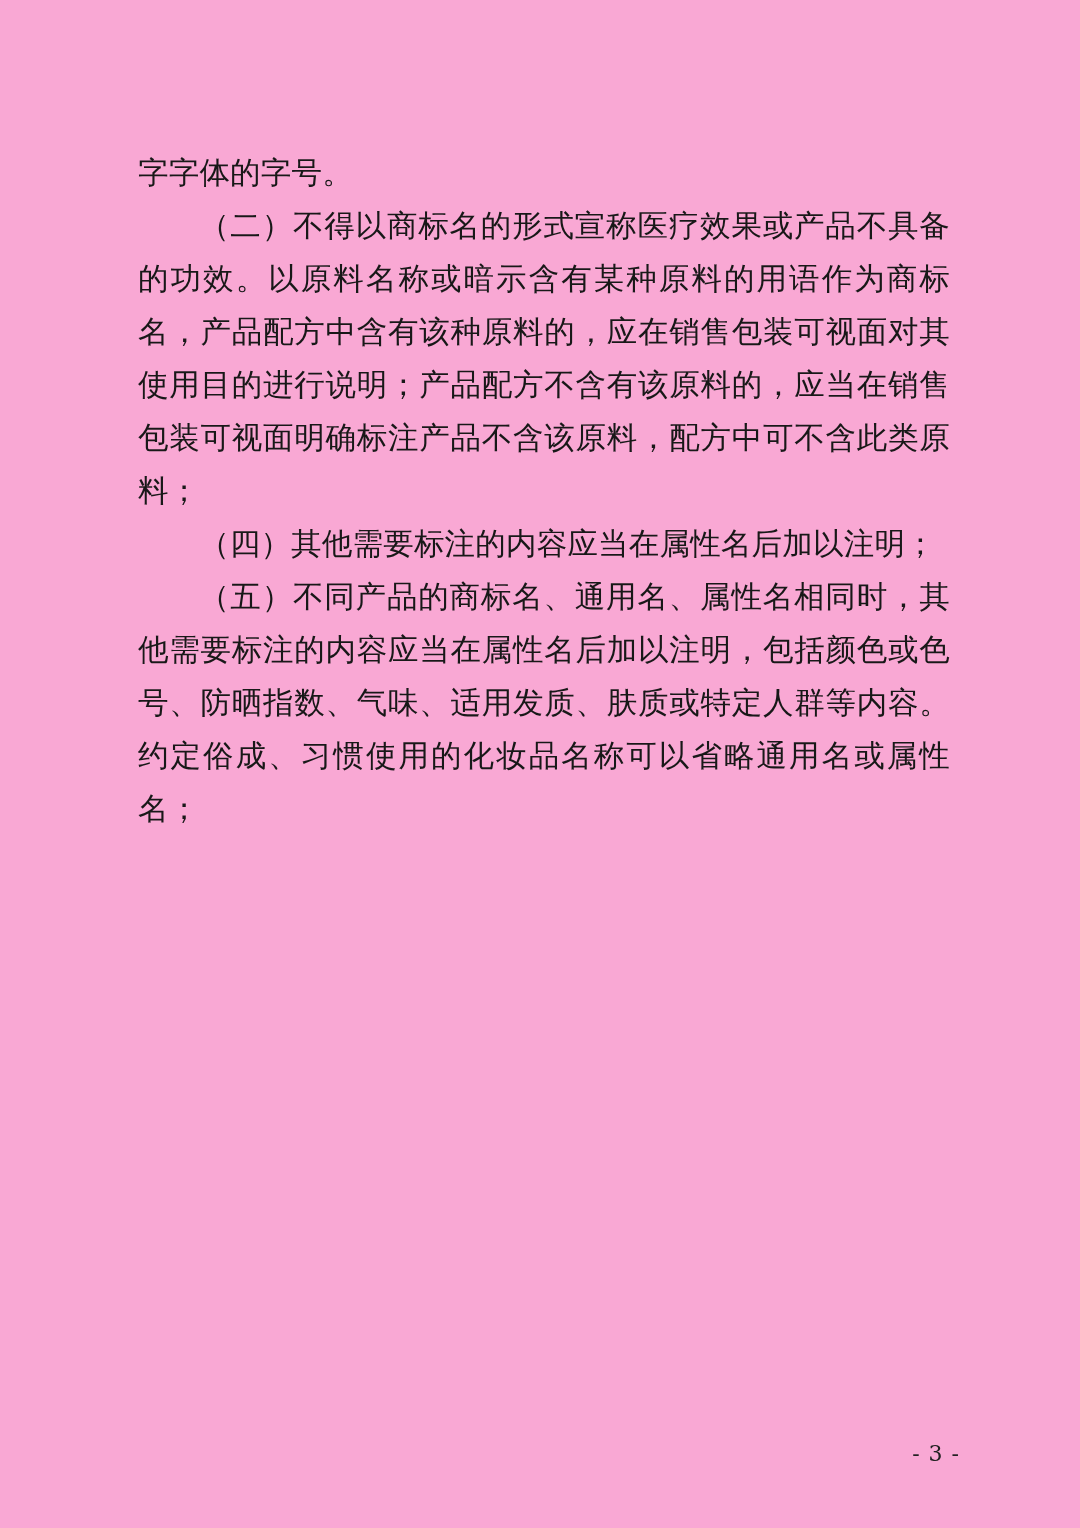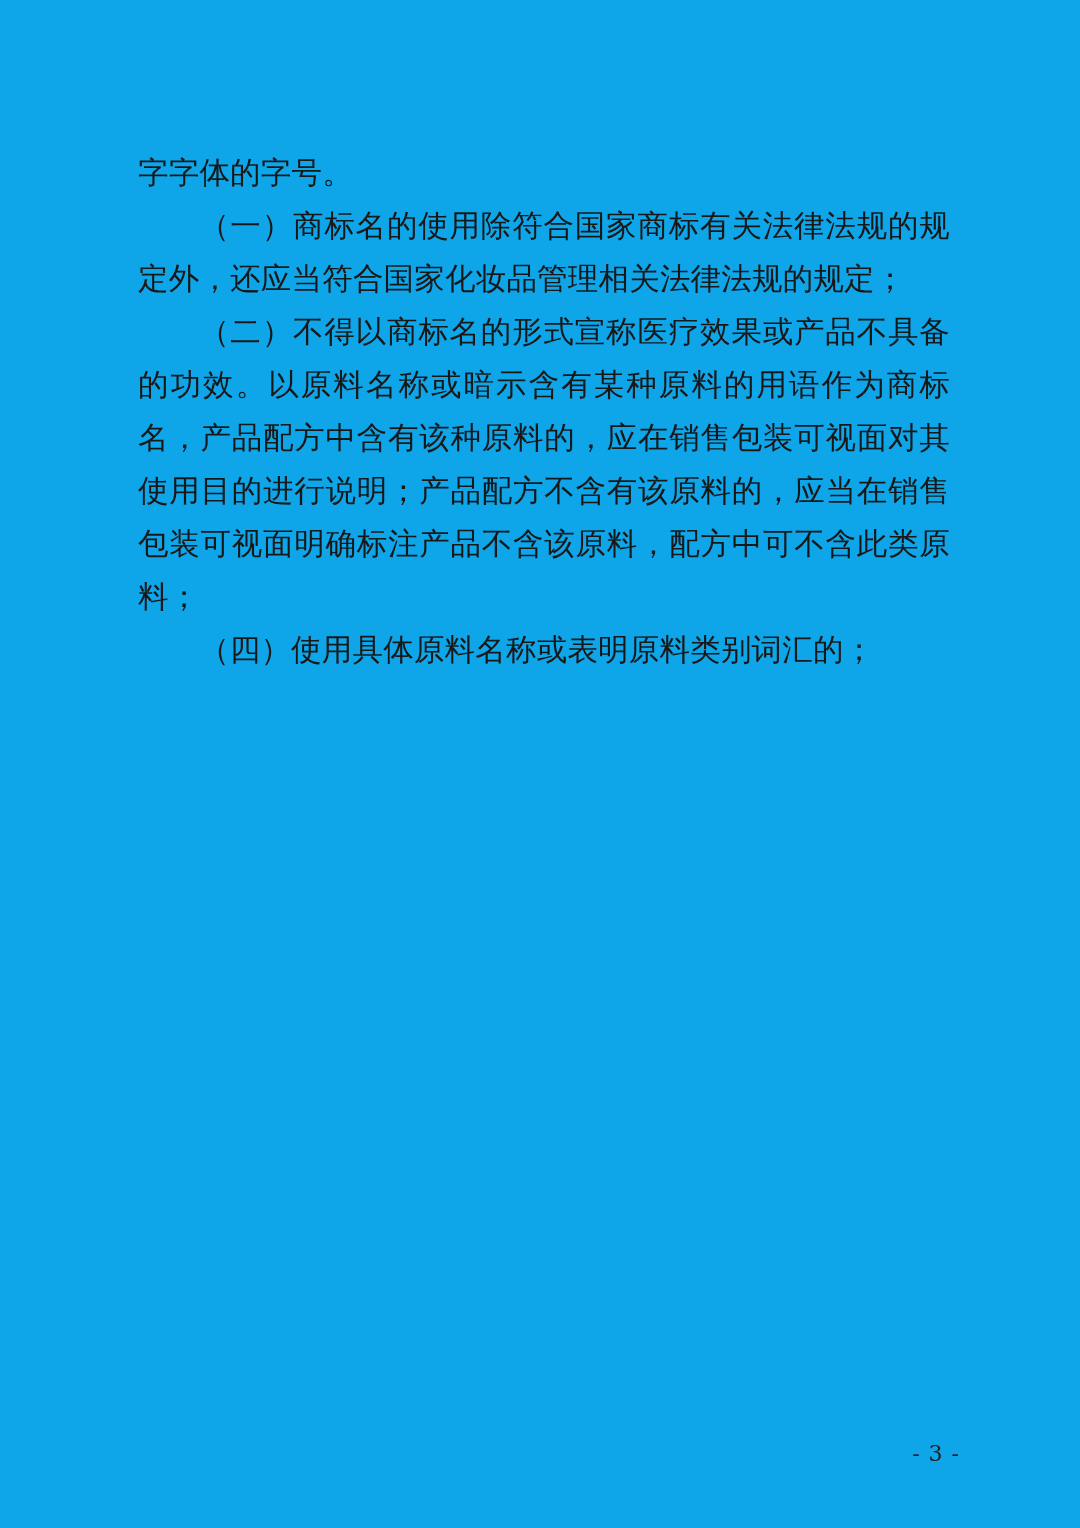--- a/index.html
+++ b/index.html
@@ -8,21 +8,21 @@
     background: #ffffff;
   }
   body {
     font-family: "DejaVu Serif", "Liberation Serif", serif;
     color: #1a1a1a;
   }
   .page {
     position: relative;
     width: 1080px;
     height: 1528px;
-    background: #0ea5e9;
+    background: #f9a8d4;
     box-sizing: border-box;
     overflow: hidden;
   }
   .content {
     position: absolute;
     left: 138px;
     top: 146px;
     width: 812px;
   }
   .para {
@@ -52,24 +52,24 @@
 </style>
 </head>
 <body>
 
 <div class="page">
   <div class="content">
 
     <p class="para">字字体的字号。</p>
 
 
-    <p class="para indent">（一）商标名的使用除符合国家商标有关法律法规的规定外，还应当符合国家化妆品管理相关法律法规的规定；</p>
 
     <p class="para indent">（二）不得以商标名的形式宣称医疗效果或产品不具备的功效。以原料名称或暗示含有某种原料的用语作为商标名，产品配方中含有该种原料的，应在销售包装可视面对其使用目的进行说明；产品配方不含有该原料的，应当在销售包装可视面明确标注产品不含该原料，配方中可不含此类原料；</p>
 
 
-    <p class="para indent">（四）使用具体原料名称或表明原料类别词汇的；</p>
+    <p class="para indent">（四）其他需要标注的内容应当在属性名后加以注明；</p>
 
+    <p class="para indent">（五）不同产品的商标名、通用名、属性名相同时，其他需要标注的内容应当在属性名后加以注明，包括颜色或色号、防晒指数、气味、适用发质、肤质或特定人群等内容。约定俗成、习惯使用的化妆品名称可以省略通用名或属性名；</p>
 
   </div>
 
   <div class="page-number">- 3 -</div>
 </div>
 
 </body></html>

